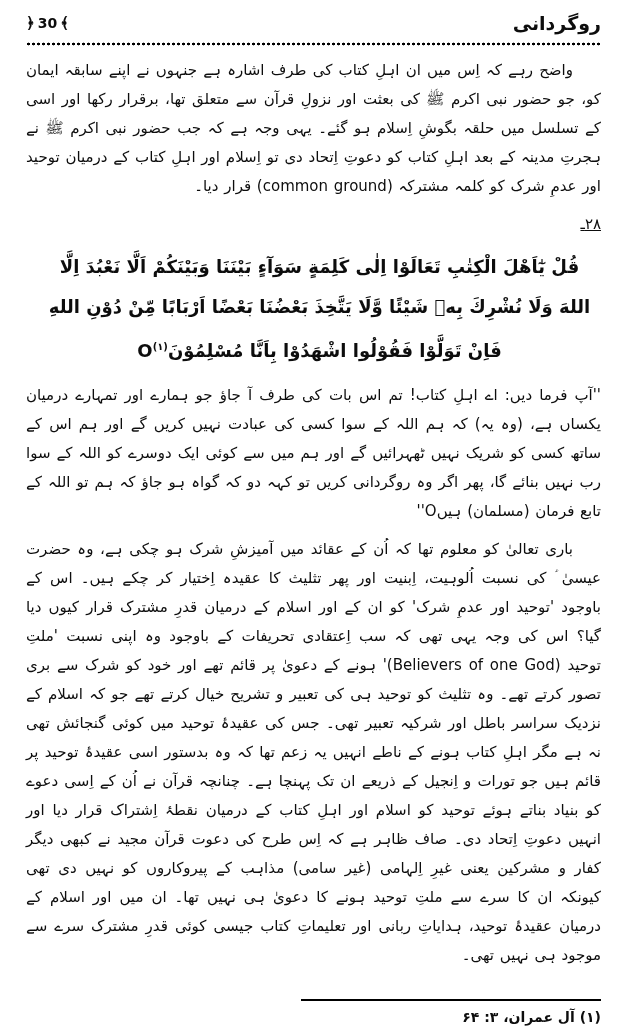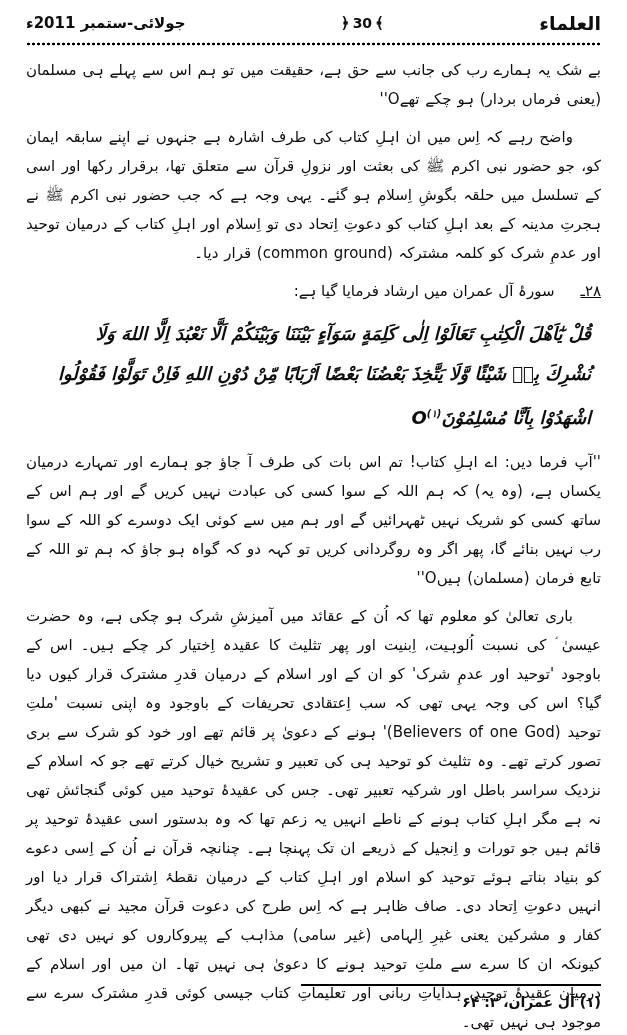--- a/index.html
+++ b/index.html
@@ -49,31 +49,31 @@
     display:flex;
     direction:rtl;
     gap:26px;
     font-size:15px;
     line-height:29px;
     margin:4px 0 8px 0;
   }
   .item-num{flex:0 0 auto;text-decoration:underline;}
   .verse{
     direction:rtl;
+    text-align:center;
     font-weight:bold;
     font-size:18px;
     line-height:40px;
     margin:2px 10px 10px 22px;
-    font-style:italic;
   }
   .verse sup{font-size:10px;font-weight:bold;}
   
   .footnote-block{
     position:absolute;
-    bottom:21px;
+    bottom:6px;
     right:26px;
     left:26px;
     direction:rtl;
     text-align:right;
   }
   .footnote-rule{
     width:300px;
     border-top:2px solid #000;
     margin-bottom:4px;
   }
@@ -82,40 +82,37 @@
     font-weight:bold;
     line-height:24px;
   }
 </style>
 </head>
 <body>
 
 <div class="page">
 
   <header class="header">
-    <div class="mag-title">العلماء</div>
+    <div class="mag-title">روگردانی</div>
     <div class="pageno">
       <span class="orn">﴿</span>
       <span>30</span>
       <span class="orn">﴾</span>
     </div>
-    <div class="issue">جولائی-ستمبر 2011ء</div>
   </header>
 
   <div class="dotted-rule"></div>
 
   <main>
 
-    <p>بے شک یہ ہمارے رب کی جانب سے حق ہے، حقیقت میں تو ہم اس سے پہلے ہی مسلمان (یعنی فرماں بردار) ہو چکے تھےO''</p>
 
     <p class="indent">واضح رہے کہ اِس میں ان اہلِ کتاب کی طرف اشارہ ہے جنہوں نے اپنے سابقہ ایمان کو، جو حضور نبی اکرم ﷺ کی بعثت اور نزولِ قرآن سے متعلق تھا، برقرار رکھا اور اسی کے تسلسل میں حلقہ بگوشِ اِسلام ہو گئے۔ یہی وجہ ہے کہ جب حضور نبی اکرم ﷺ نے ہجرتِ مدینہ کے بعد اہلِ کتاب کو دعوتِ اِتحاد دی تو اِسلام اور اہلِ کتاب کے درمیان توحید اور عدمِ شرک کو کلمہ مشترکہ (common ground) قرار دیا۔</p>
 
     <div class="item-line">
       <span class="item-num">۲۸ـ</span>
-      <span>سورۂ آل عمران میں ارشاد فرمایا گیا ہے:</span>
     </div>
 
     <div class="verse"><span>قُلْ يٰٓاَهْلَ الْكِتٰبِ تَعَالَوْا اِلٰى كَلِمَةٍ سَوَآءٍ بَيْنَنَا وَبَيْنَكُمْ اَلَّا نَعْبُدَ اِلَّا اللهَ وَلَا نُشْرِكَ بِهٖ شَيْئًا وَّلَا يَتَّخِذَ بَعْضُنَا بَعْضًا اَرْبَابًا مِّنْ دُوْنِ اللهِ فَاِنْ تَوَلَّوْا فَقُوْلُوا اشْهَدُوْا بِاَنَّا مُسْلِمُوْنَO</span><sup>(۱)</sup></div>
 
     <p>''آپ فرما دیں: اے اہلِ کتاب! تم اس بات کی طرف آ جاؤ جو ہمارے اور تمہارے درمیان یکساں ہے، (وہ یہ) کہ ہم اللہ کے سوا کسی کی عبادت نہیں کریں گے اور ہم اس کے ساتھ کسی کو شریک نہیں ٹھہرائیں گے اور ہم میں سے کوئی ایک دوسرے کو اللہ کے سوا رب نہیں بنائے گا، پھر اگر وہ روگردانی کریں تو کہہ دو کہ گواہ ہو جاؤ کہ ہم تو اللہ کے تابع فرمان (مسلمان) ہیںO''</p>
 
     <p class="indent">باری تعالیٰ کو معلوم تھا کہ اُن کے عقائد میں آمیزشِ شرک ہو چکی ہے، وہ حضرت عیسیٰ ؑ کی نسبت اُلوہیت، اِبنیت اور پھر تثلیث کا عقیدہ اِختیار کر چکے ہیں۔ اس کے باوجود 'توحید اور عدمِ شرک' کو ان کے اور اسلام کے درمیان قدرِ مشترک قرار کیوں دیا گیا؟ اس کی وجہ یہی تھی کہ سب اِعتقادی تحریفات کے باوجود وہ اپنی نسبت 'ملتِ توحید (Believers of one God)' ہونے کے دعویٰ پر قائم تھے اور خود کو شرک سے بری تصور کرتے تھے۔ وہ تثلیث کو توحید ہی کی تعبیر و تشریح خیال کرتے تھے جو کہ اسلام کے نزدیک سراسر باطل اور شرکیہ تعبیر تھی۔ جس کی عقیدۂ توحید میں کوئی گنجائش تھی نہ ہے مگر اہلِ کتاب ہونے کے ناطے انہیں یہ زعم تھا کہ وہ بدستور اسی عقیدۂ توحید پر قائم ہیں جو تورات و اِنجیل کے ذریعے ان تک پہنچا ہے۔ چنانچہ قرآن نے اُن کے اِسی دعوے کو بنیاد بناتے ہوئے توحید کو اسلام اور اہلِ کتاب کے درمیان نقطۂ اِشتراک قرار دیا اور انہیں دعوتِ اِتحاد دی۔ صاف ظاہر ہے کہ اِس طرح کی دعوت قرآن مجید نے کبھی دیگر کفار و مشرکین یعنی غیرِ اِلہامی (غیر سامی) مذاہب کے پیروکاروں کو نہیں دی تھی کیونکہ ان کا سرے سے ملتِ توحید ہونے کا دعویٰ ہی نہیں تھا۔ ان میں اور اسلام کے درمیان عقیدۂ توحید، ہدایاتِ ربانی اور تعلیماتِ کتاب جیسی کوئی قدرِ مشترک سرے سے موجود ہی نہیں تھی۔</p>
 
   </main>
 

